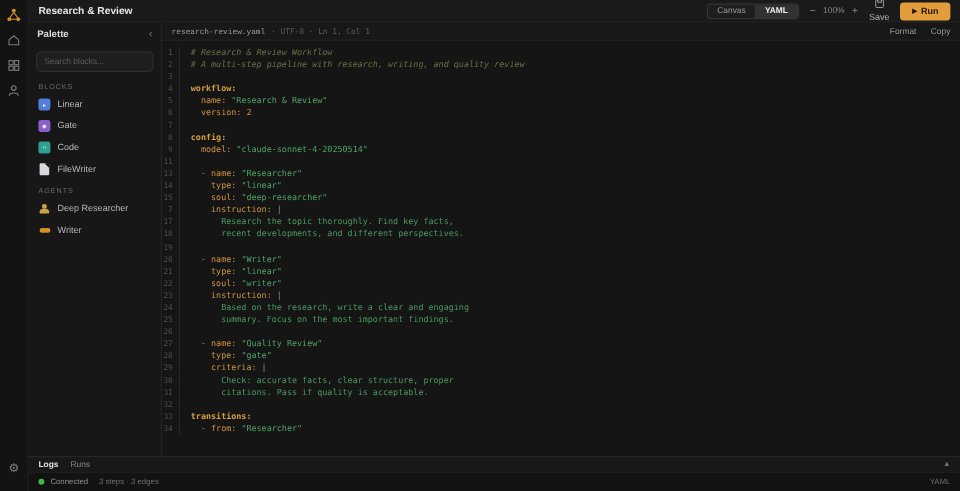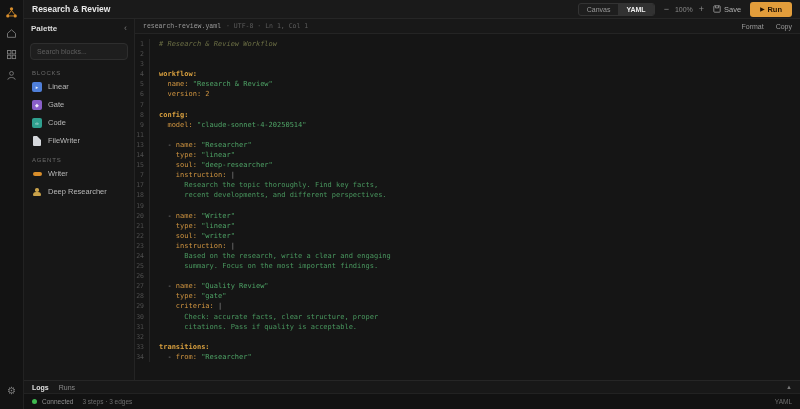--- a/index.html
+++ b/index.html
@@ -23,21 +23,21 @@
             display:flex; align-items:center; padding:0 8px; }
   .topbar-title { font-size:8.5px; font-weight:bold; color:#e8e8e8; }
   .topbar-right { margin-left:auto; display:flex; align-items:center; gap:9px; }
   .toggle { display:flex; border:1px solid #333; border-radius:3px; overflow:hidden; background:#1e1e1e; }
   .toggle button { font-size:7px; padding:2px 8px; background:transparent; border:none;
                    color:#9a9a9a; font-family:inherit; cursor:pointer; }
   .toggle button.sel { background:#323232; color:#ededed; font-weight:bold; }
   .zoomctl { display:flex; align-items:center; gap:6px; color:#8a8a8a; font-size:7px; }
   .zbtn { font-size:9px; line-height:9px; cursor:pointer; }
   .savebtn { display:flex; align-items:center; gap:3px; color:#b0b0b0; font-size:7.5px;
-             background:none; border:none; font-family:inherit; cursor:pointer; }
+             background:none; border:none; font-family:inherit; cursor:pointer;flex-direction:column; }
   .runbtn { display:flex; align-items:center; gap:3px; background:#e29d3b; color:#231303;
             font-size:7.5px; font-weight:bold; border:none; border-radius:3px;
             padding:3px 10px; font-family:inherit; cursor:pointer; }
   .play { font-size:5.5px; }
 
   
   .content { flex:1; display:flex; min-height:0; }
 
   .sidebar { width:111px; flex:none; background:#171717; border-right:1px solid #242424;
              display:flex; flex-direction:column; overflow:hidden; }
@@ -189,47 +189,47 @@
             <div class="palette-item">
               <span class="icon-square" style="background: rgb(47, 160, 143);">‹›</span>
               <span>Code</span>
             </div>
             <div class="palette-item">
               <span class="icon-file"></span>
               <span>FileWriter</span>
             </div>
             <div class="section-label">AGENTS</div>
             <div class="palette-item">
-              <span class="icon-pen" style="color: rgb(217, 142, 43);">
-                <div class="bar"></div>
-              </span>
-              <span>Writer</span>
-            </div>
-            <div class="palette-item">
               <span class="icon-person" style="color: rgb(201, 162, 74);">
                 <div class="ph"></div>
                 <div class="pb"></div>
               </span>
               <span>Deep Researcher</span>
+            </div>
+            <div class="palette-item">
+              <span class="icon-pen" style="color: rgb(217, 142, 43);">
+                <div class="bar"></div>
+              </span>
+              <span>Writer</span>
             </div>
           </div>
       </div>
 
       <div class="editor">
         <div class="tabbar">
           <span class="tab-filename">research-review.yaml</span>
           <span class="tab-meta">· UTF-8 · Ln 1, Col 1</span>
           <div class="tab-actions">
             <button>Format</button>
             <button>Copy</button>
           </div>
         </div>
         <div class="code" id="code-lines">
             <div class="cl"><span class="ln">1</span><span><span class="cm"># Research &amp; Review Workflow</span></span></div>
-            <div class="cl"><span class="ln">2</span></div>
+            <div class="cl"><span class="ln">2</span><span><span class="cm"># A multi-step pipeline with research, writing, and quality review</span></span></div>
             <div class="cl"><span class="ln">3</span><span></span></div>
             <div class="cl"><span class="ln">4</span><span><span class="keyb">workflow:</span></span></div>
             <div class="cl"><span class="ln">5</span><span><span class="key">  name: </span><span class="str">"Research &amp; Review"</span></span></div>
             <div class="cl"><span class="ln">6</span><span><span class="key">  version: </span><span class="num">2</span></span></div>
             <div class="cl"><span class="ln">7</span><span></span></div>
             <div class="cl"><span class="ln">8</span><span><span class="keyb">config:</span></span></div>
             <div class="cl"><span class="ln">9</span><span><span class="key">  model: </span><span class="str">"claude-sonnet-4-20250514"</span></span></div>
             <div class="cl"><span class="ln">11</span><span></span></div>
             <div class="cl"><span class="ln">13</span><span><span class="pun">  - </span><span class="key">name: </span><span class="str">"Researcher"</span></span></div>
             <div class="cl"><span class="ln">14</span><span><span class="key">    type: </span><span class="str">"linear"</span></span></div>

